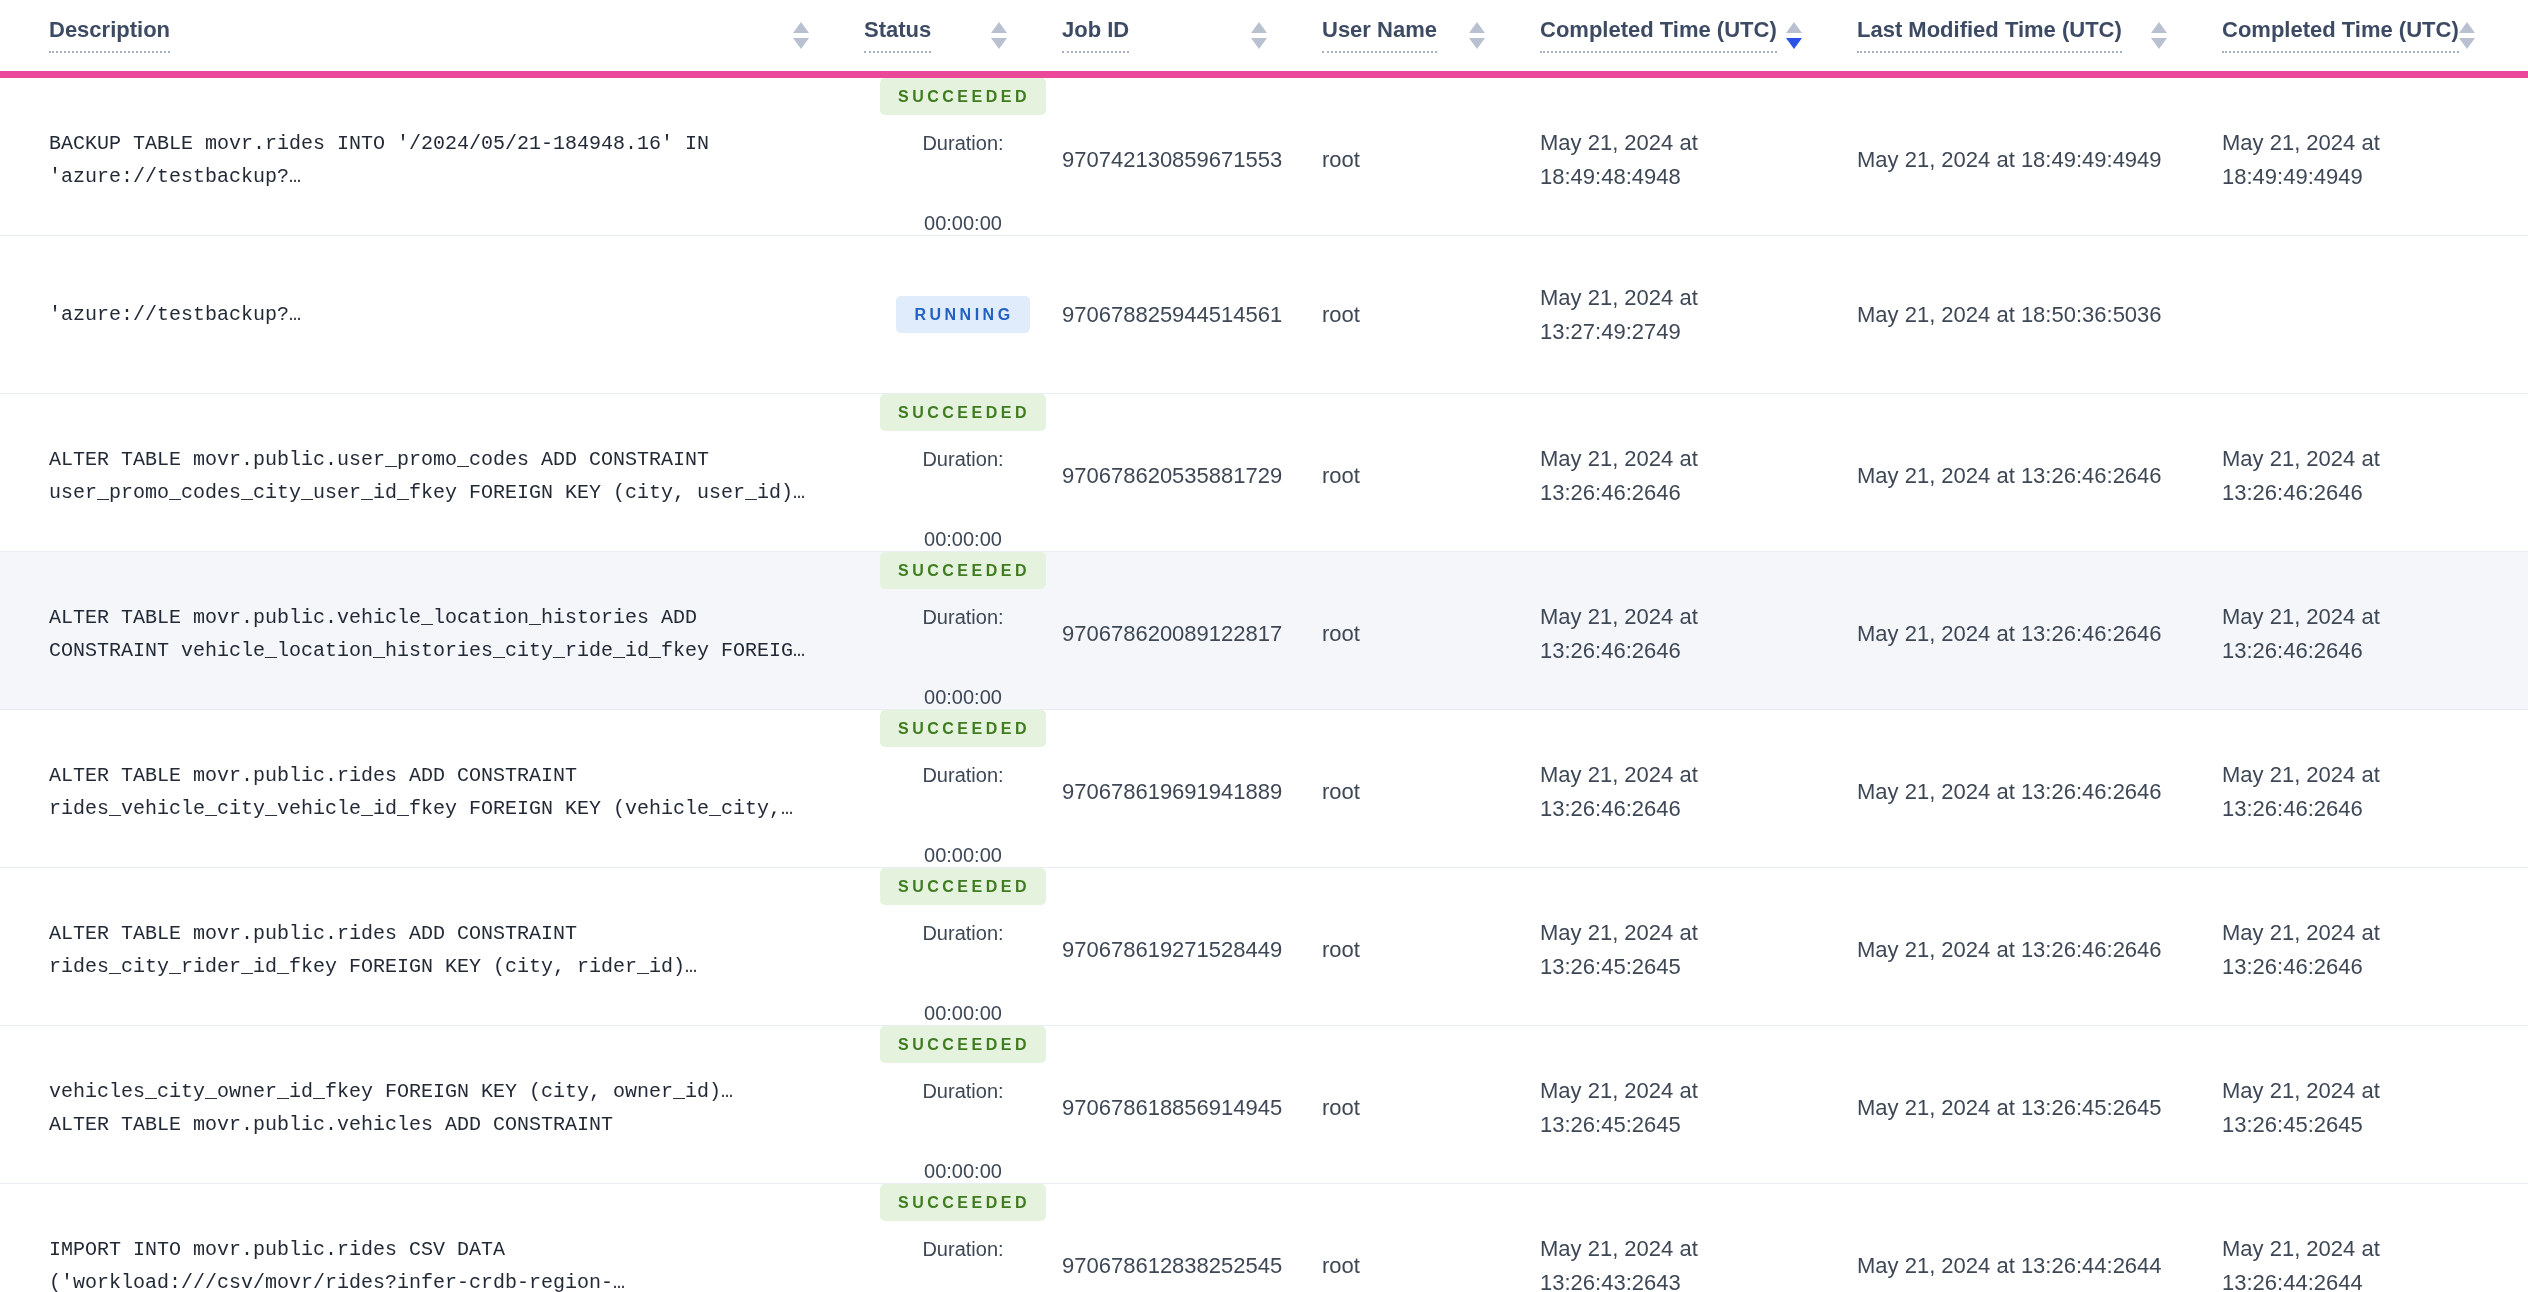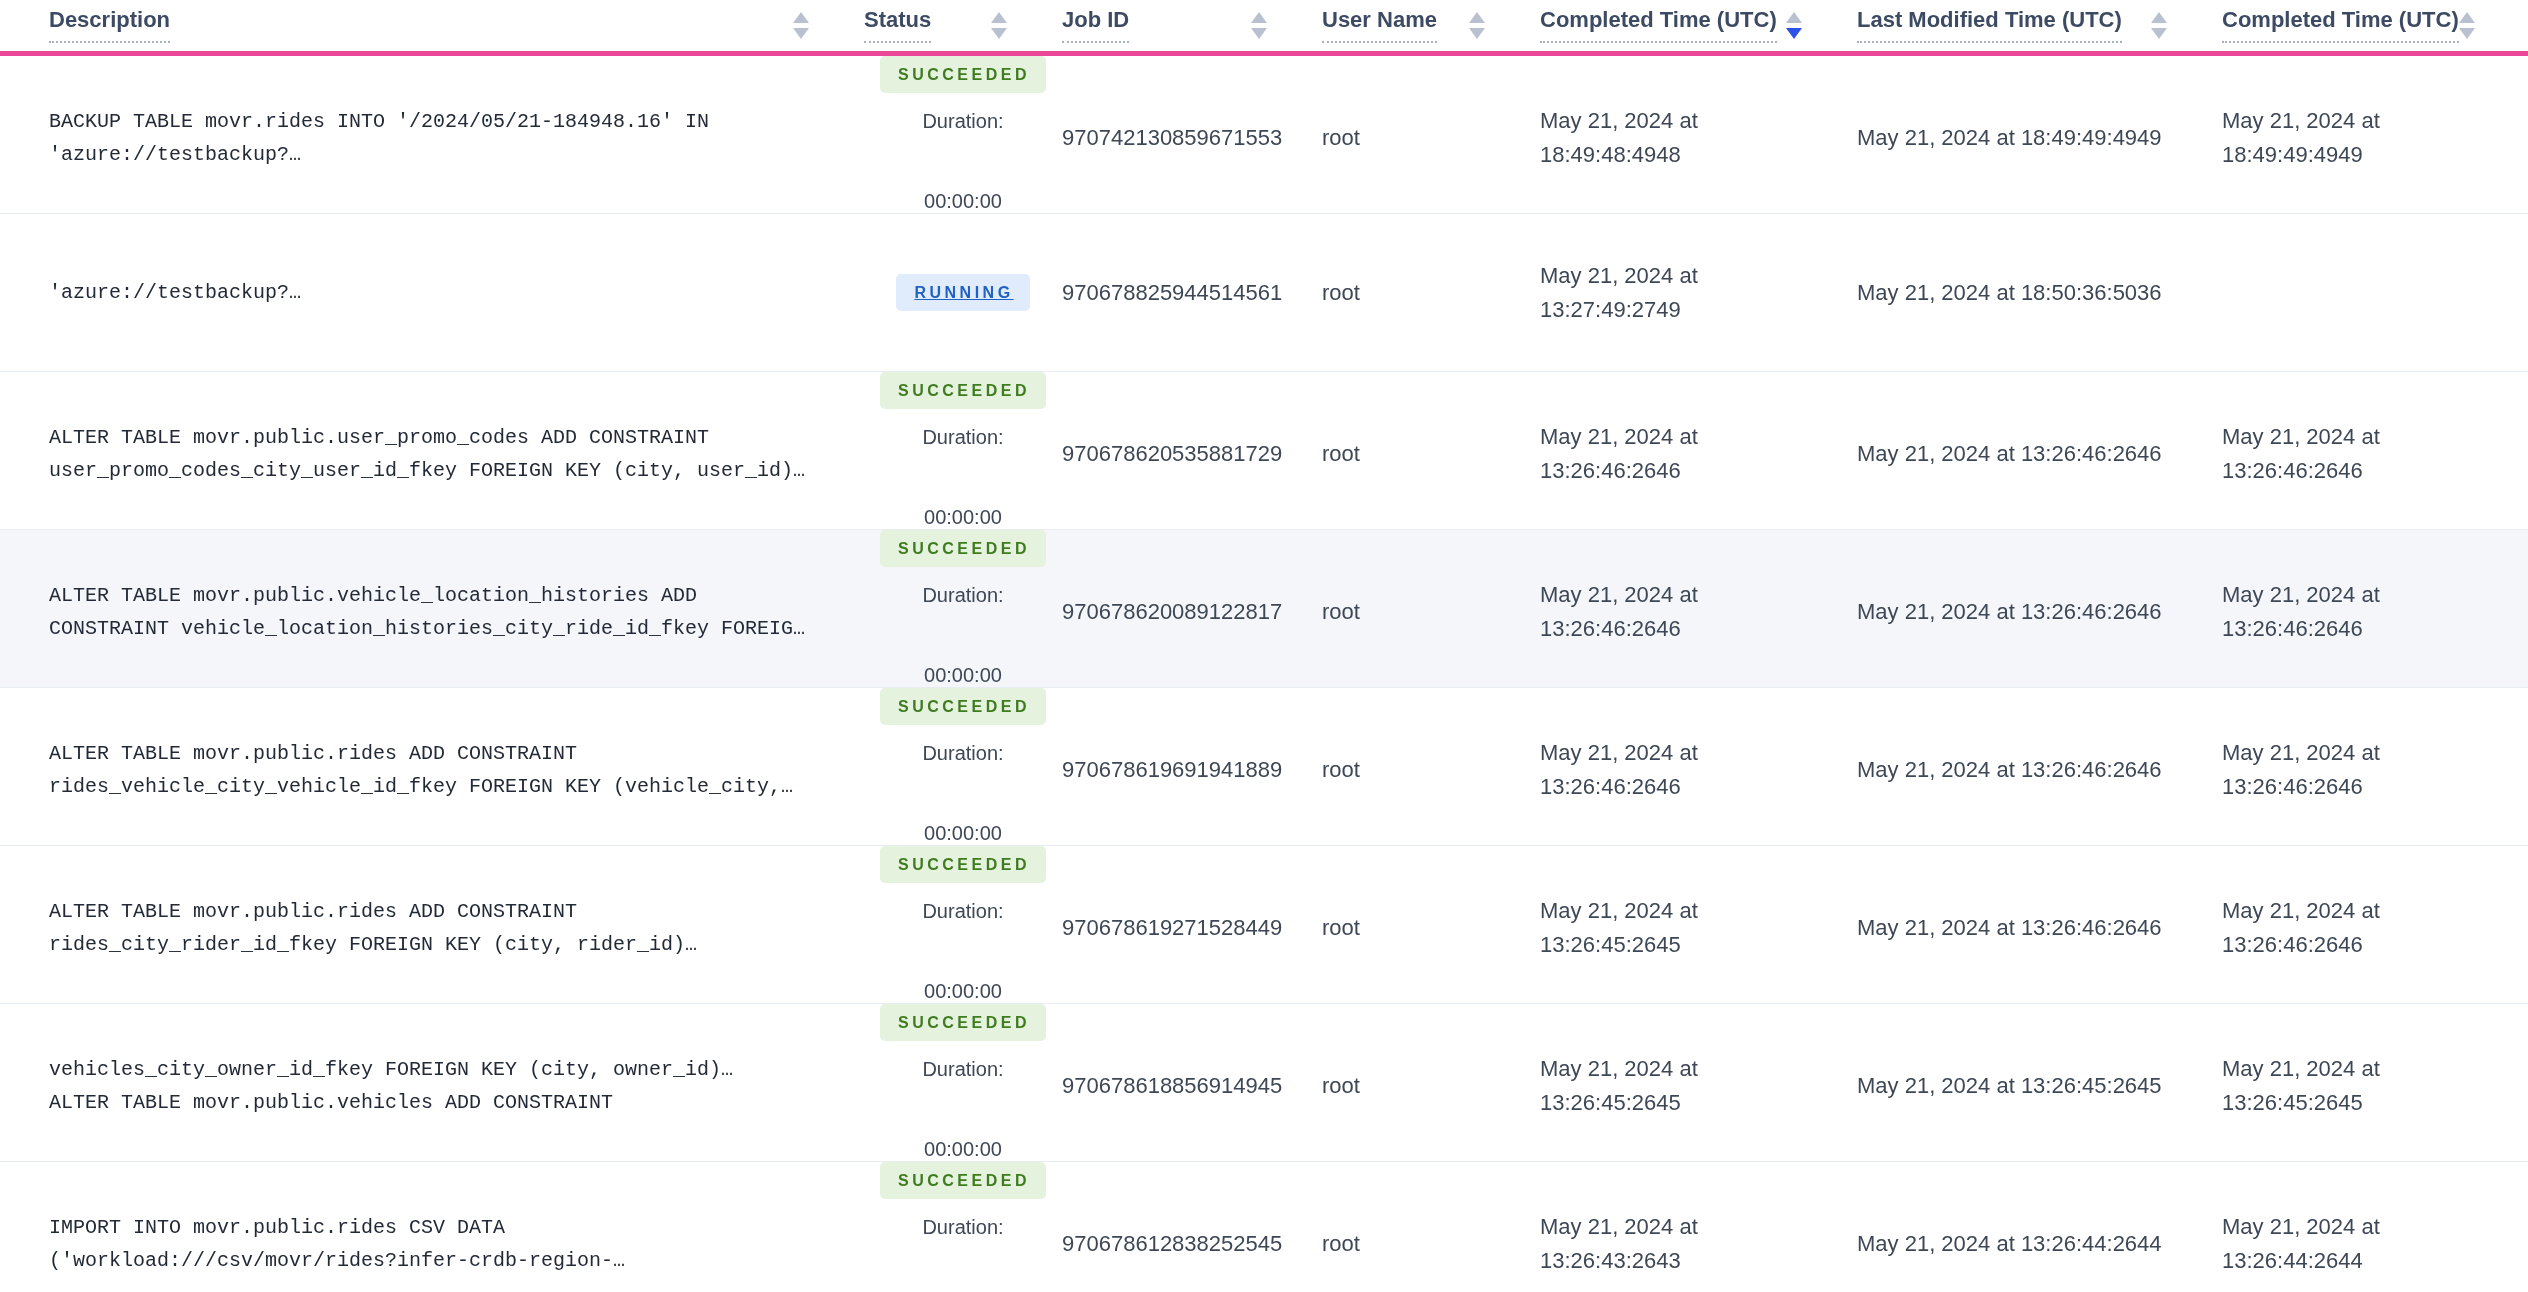--- a/index.html
+++ b/index.html
@@ -15,23 +15,23 @@
 
   .header-row, .row {
     display: grid;
     grid-template-columns: 815px 198px 260px 218px 317px 365px 306px;
     padding-left: 49px;
     box-sizing: border-box;
     width: 2528px;
   }
 
   .header-row {
-    height: 56px;
+    height: 78px;
     align-items: center;
-    border-bottom: 5px solid #ec4899;
+    border-bottom: 7px solid #ec4899;
   }
   .hcell {
     display: flex;
     align-items: center;
     justify-content: space-between;
     padding-right: 55px;
     cursor: pointer;
   }
   .hlabel {
     font-size: 22px;
@@ -91,21 +91,21 @@
     display: inline-block;
     font-size: 16px;
     font-weight: bold;
     letter-spacing: 3.5px;
     padding: 9px 16px 8px 18px;
     border-radius: 5px;
     line-height: 20px;
     white-space: nowrap;
   }
   .badge.succeeded { background: #e5f2de; color: #3e7c1f; }
-  .badge.running   { background: #e0ebfb; color: #2161c4; text-decoration: underline; }
+  .badge.running   { background: #e0ebfb; color: #2161c4; }
   .dur-label { font-size: 20px; line-height: 36px; margin-top: 10px; color: #3d4755; }
   .dur-value { font-size: 20px; line-height: 36px; color: #3d4755; margin-top: 44px; }
 
   .time div { white-space: nowrap; }
 </style>
 </head>
 <body>
 
 <div class="jobs-table">
   <div class="header-row" id="header-row">

